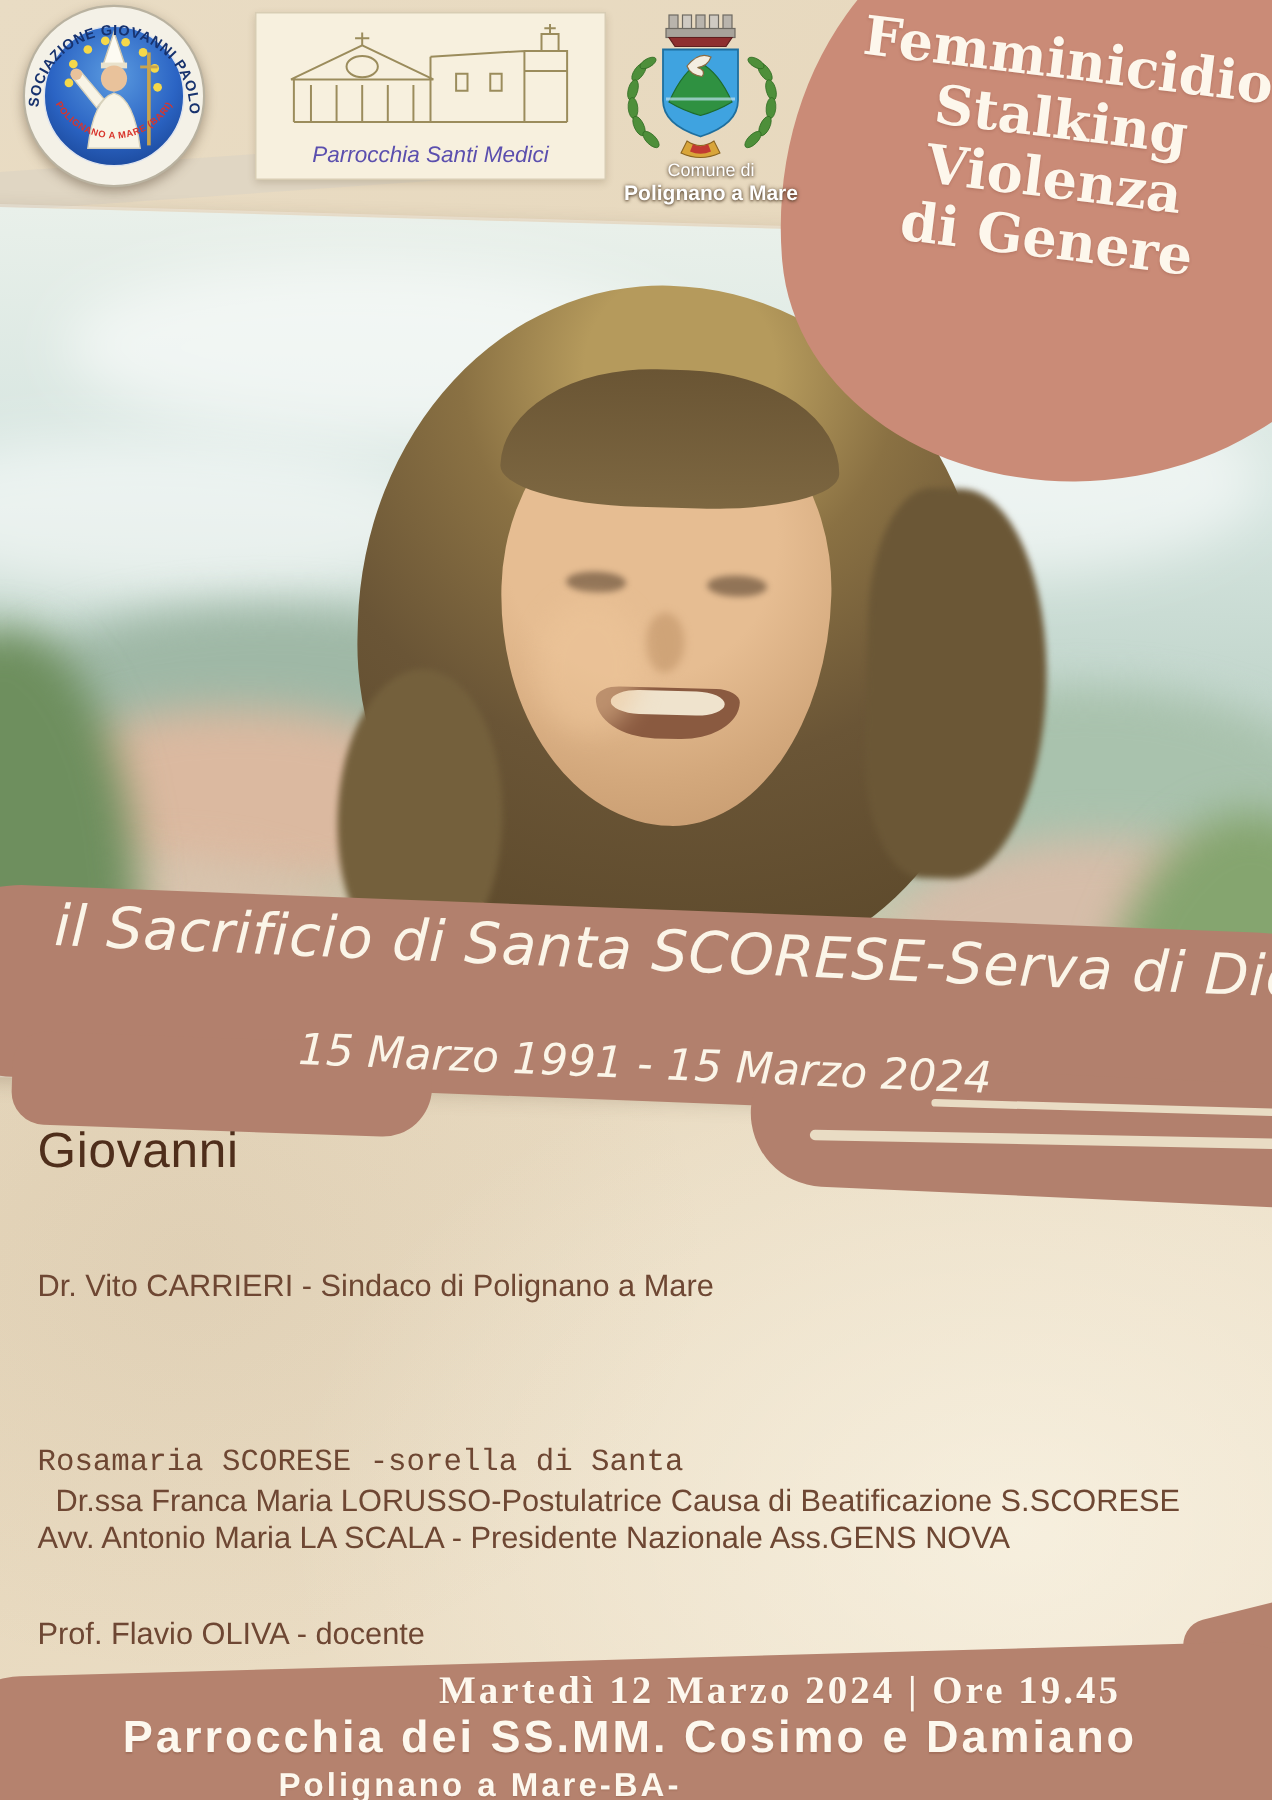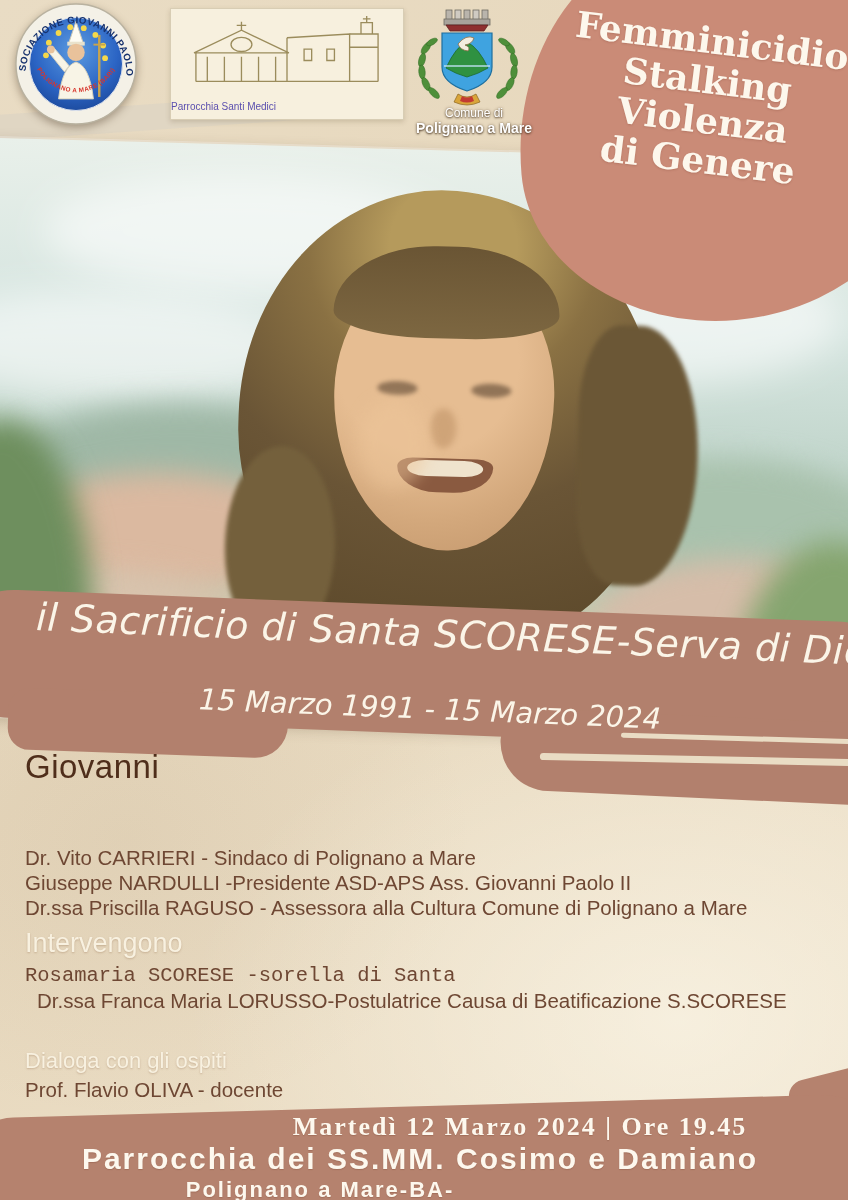--- a/index.html
+++ b/index.html
@@ -52,21 +52,21 @@
   #title-dates{
     left:150px;top:692px;width:560px;transform:rotate(2.4deg);
     color:#fbf5e8;font-family:"DejaVu Sans", sans-serif;font-style:italic;
     font-size:29px;text-align:center;white-space:nowrap;
   }
   
   #parish-card{
     left:170px;top:8px;width:232px;height:110px;background:#f7f0de;
     border:1px solid #d8cdb4;box-shadow:0 2px 5px rgba(90,70,40,.2);
   }
-  #parish-label{position:absolute;left:0;right:0;bottom:7px;color:#5b4fae;font-size:10px;}
+  #parish-label{position:absolute;left:0;right:0;bottom:7px;text-align:center;color:#5b4fae;font-size:15px;font-style:italic;}
   #coa{left:408px;top:6px;width:120px;height:102px;}
   #coa-caption{left:404px;top:106px;width:140px;text-align:center;color:#fff;
     text-shadow:0 1px 2px rgba(60,40,20,.8),0 0 3px rgba(60,40,20,.5);line-height:15px;}
   #coa-caption .l1{font-size:12px;}
   #coa-caption .l2{font-size:14px;font-weight:bold;}
   #badge{left:14px;top:2px;width:124px;height:124px;filter:drop-shadow(0 3px 4px rgba(70,50,30,.4));}
   #paper-strip{left:-12px;top:104px;width:330px;height:26px;background:#ded5c3;opacity:.85;transform:rotate(-4deg);border-radius:4px;}
   
   .prog{left:25px;white-space:nowrap;}
   #prog-heading{top:748px;font-size:33px;color:#4f2e1b;letter-spacing:.5px;}
@@ -268,28 +268,25 @@
   <div class="abs band" id="band-right">
     <div class="streak" style="left:120px;top:18px;width:260px;height:5px;transform:rotate(-1deg);"></div>
     <div class="streak" style="left:40px;top:40px;width:330px;height:7px;transform:rotate(-1.5deg);"></div>
   </div>
   <div class="abs" id="title-script">il Sacrificio di Santa SCORESE-Serva di Dio-</div>
   <div class="abs" id="title-dates">15 Marzo 1991 - 15 Marzo 2024</div>
 
   <div class="abs prog" id="prog-heading">Giovanni</div>
 
   <div class="abs prog item" id="s1i1">Dr. Vito CARRIERI - Sindaco di Polignano a Mare</div>
-  <div class="abs prog item" id="s1i2">Giuseppe NARDULLI -Presidente ASD-APS Ass. Giovanni Paolo II</div>
-  <div class="abs prog item" id="s1i3">Dr.ssa Priscilla RAGUSO - Assessora alla Cultura Comune di Polignano a Mare</div>
-
-  <div class="abs prog sec-title" id="sec2-title">Intervengono</div>
+
   <div class="abs prog item" id="s2i1">Rosamaria SCORESE -sorella di Santa</div>
   <div class="abs prog item" id="s2i2">Dr.ssa Franca Maria LORUSSO-Postulatrice Causa di Beatificazione S.SCORESE</div>
-
-  <div class="abs prog sec-title" id="sec3-title">Dialoga con gli ospiti</div>
+  <div class="abs prog item" id="s2i3">Avv. Antonio Maria LA SCALA - Presidente Nazionale Ass.GENS NOVA</div>
+
   <div class="abs prog item" id="s3i1">Prof. Flavio OLIVA - docente</div>
 
   <div class="abs" id="footer-curl"></div>
   <div class="abs" id="footer-band"></div>
   <div class="abs foot" id="foot-dt">Martedì 12 Marzo 2024 | Ore 19.45</div>
   <div class="abs foot" id="foot-venue">Parrocchia dei SS.MM. Cosimo e Damiano</div>
   <div class="abs foot" id="foot-city">Polignano a Mare-BA-</div>
 
 </div>
 

